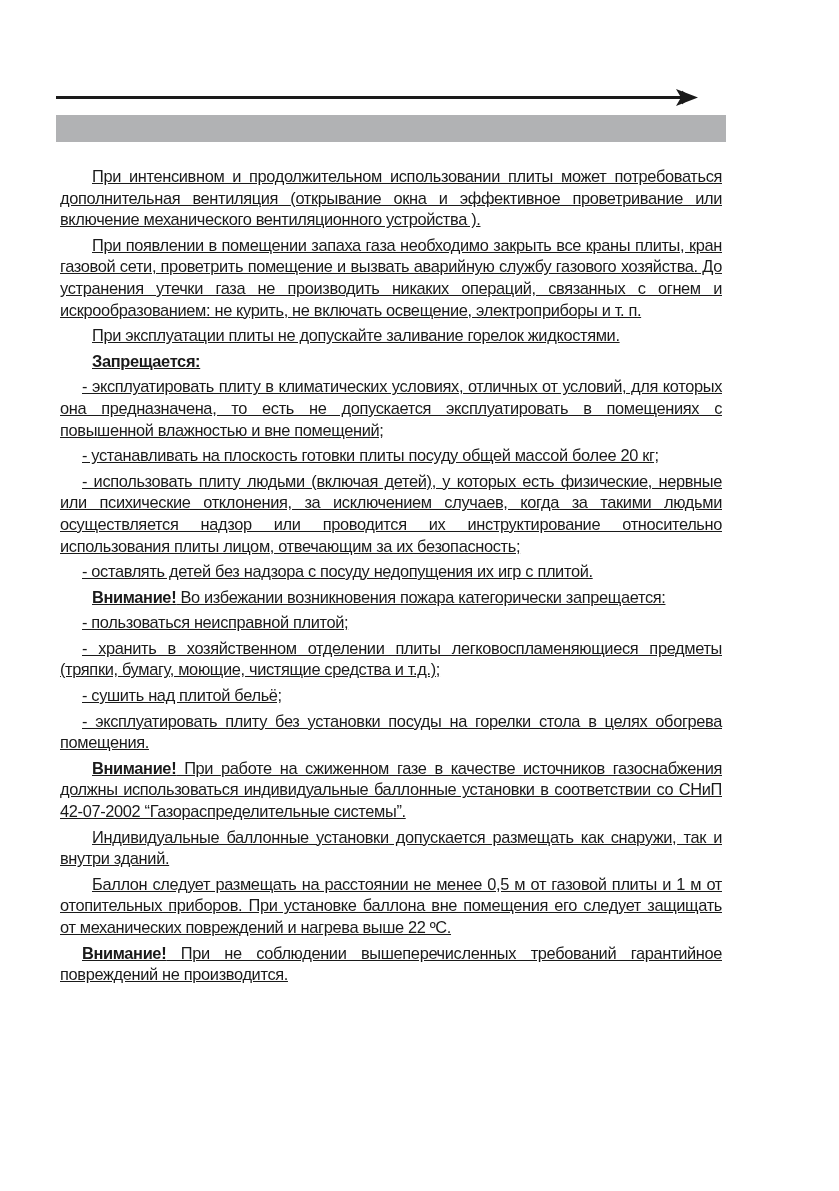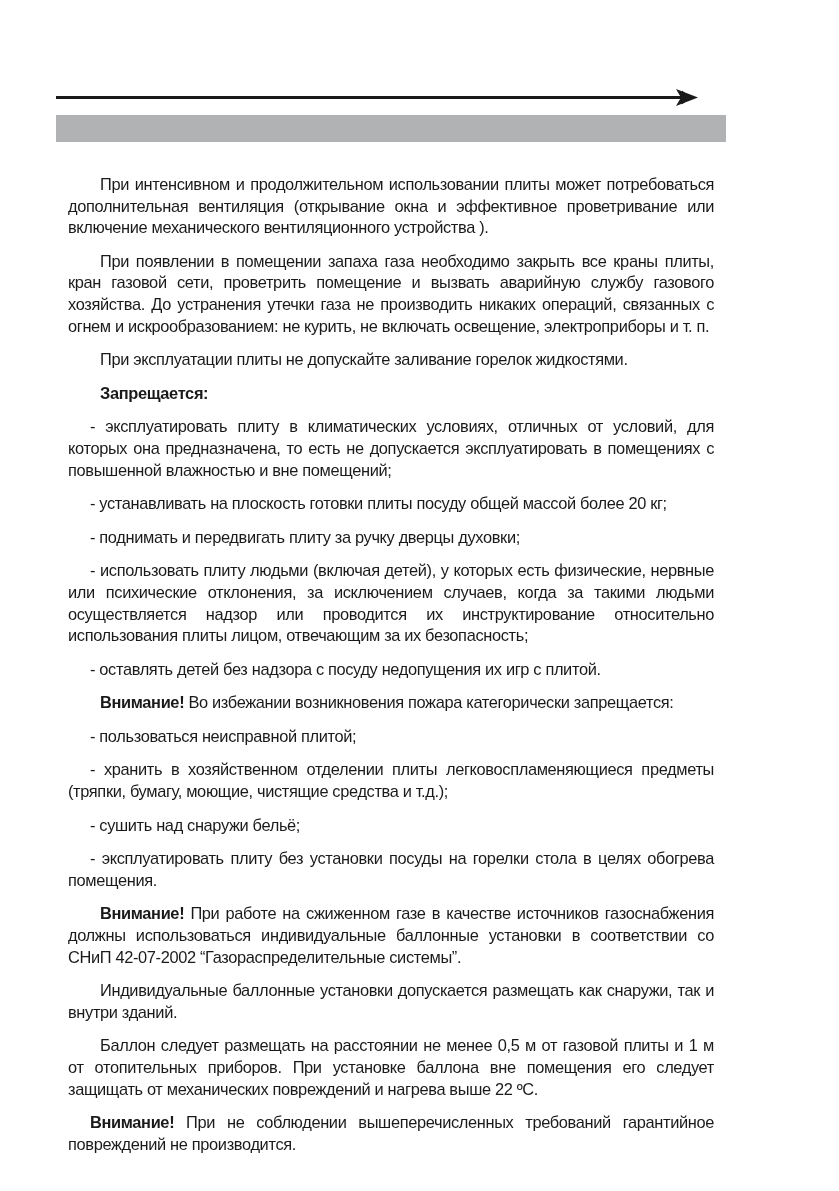--- a/index.html
+++ b/index.html
@@ -14,21 +14,21 @@
   .header-bar {
     position: absolute; left: 56px; top: 115px; width: 670px; height: 27px;
     background: #b1b2b4;
   }
   .content {
     position: absolute; left: 56px; top: 162px; width: 670px;
     font-family: "Liberation Sans", sans-serif;
     font-size: 16.4px; line-height: 21.6px; color: #1a1a1a;
     letter-spacing: -0.35px;
   }
-  .p { margin: 12px; text-align: justify; text-align-last: left; }
+  .p { margin: 4px; text-align: justify; text-align-last: left; text-decoration: underline; }
   .ind { text-indent: 32px; }
   .ind3 { text-indent: 22px; }
   .b { font-weight: bold; }
 </style>
 </head>
 <body>
 
 <div class="arrow-line"></div>
 <svg class="arrow-head" viewBox="0 0 22 17">
   <path d="M0 0 L22 8.5 L0 17 L5 8.5 Z" fill="#1a1a1a"></path>
@@ -36,25 +36,24 @@
 </svg>
 <div class="header-bar"></div>
 
 <div class="content">
   <p class="p ind">При интенсивном и продолжительном использовании плиты может потребоваться дополнительная вентиляция (открывание окна и эффективное проветривание или включение механического вентиляционного устройства ).</p>
   <p class="p ind">При появлении в помещении запаха газа необходимо закрыть все краны плиты, кран газовой сети, проветрить помещение и вызвать аварийную службу газового хозяйства. До устранения утечки газа не производить никаких операций, связанных с огнем и искрообразованием: не курить, не включать освещение, электроприборы и т. п.</p>
   <p class="p ind">При эксплуатации плиты не допускайте заливание горелок жидкостями.</p>
   <p class="p ind b">Запрещается:</p>
   <p class="p ind3">- эксплуатировать плиту в климатических условиях, отличных от условий, для которых она предназначена, то есть не допускается эксплуатировать в помещениях с повышенной влажностью и вне помещений;</p>
   <p class="p ind3">- устанавливать на плоскость готовки плиты посуду общей массой более 20 кг;</p>
-  <p class="p ind3">- поднимать и передвигать плиту за ручку дверцы духовки;</p>
   <p class="p ind3">- использовать плиту людьми (включая детей), у которых есть физические, нервные или психические отклонения, за исключением случаев, когда за такими людьми осуществляется надзор или проводится их инструктирование относительно использования плиты лицом, отвечающим за их безопасность;</p>
   <p class="p ind3">- оставлять детей без надзора с посуду недопущения их игр с плитой.</p>
   <p class="p ind"><span class="b">Внимание!</span><span> Во избежании возникновения пожара категорически запрещается:</span></p>
   <p class="p ind3">- пользоваться неисправной плитой;</p>
   <p class="p ind3">- хранить в хозяйственном отделении плиты легковоспламеняющиеся предметы (тряпки, бумагу, моющие, чистящие средства и т.д.);</p>
-  <p class="p ind3">- сушить над снаружи бельё;</p>
+  <p class="p ind3">- сушить над плитой бельё;</p>
   <p class="p ind3">- эксплуатировать плиту без установки посуды на горелки стола в целях обогрева помещения.</p>
   <p class="p ind"><span class="b">Внимание!</span><span> При работе на сжиженном газе в качестве источников газоснабжения должны использоваться индивидуальные баллонные установки в соответствии со СНиП 42-07-2002 “Газораспределительные системы”.</span></p>
   <p class="p ind">Индивидуальные баллонные установки допускается размещать как снаружи, так и внутри зданий.</p>
   <p class="p ind">Баллон следует размещать на расстоянии не менее 0,5 м от газовой плиты и 1 м от отопительных приборов. При установке баллона вне помещения его следует защищать от механических повреждений и нагрева выше 22 ºС.</p>
   <p class="p ind3"><span class="b">Внимание!</span><span> При не соблюдении вышеперечисленных требований гарантийное повреждений не производится.</span></p>
 </div>
 
 </body></html>

